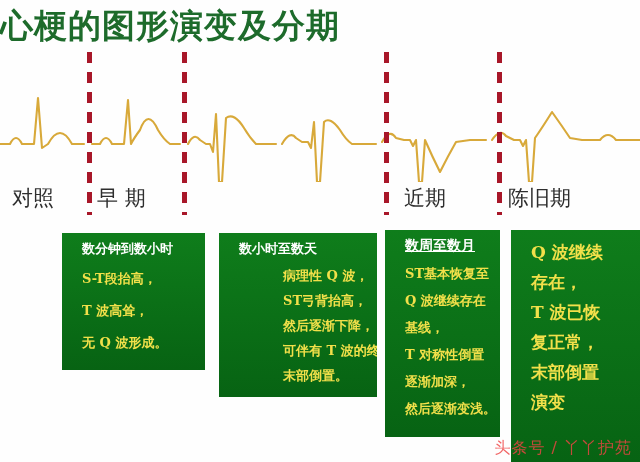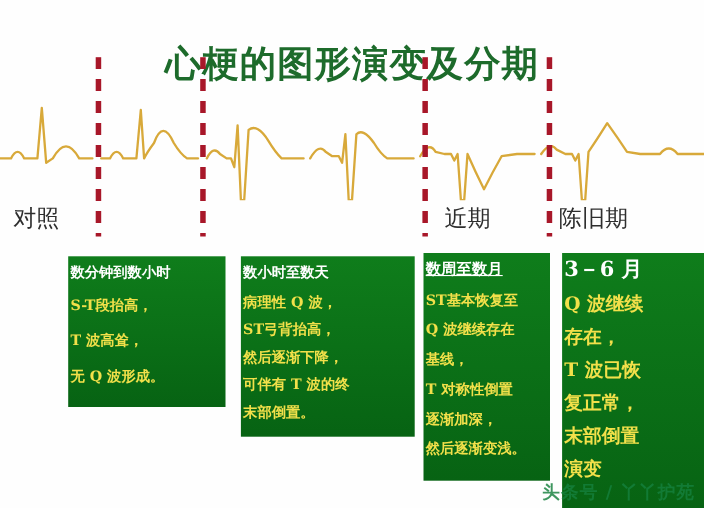--- a/index.html
+++ b/index.html
@@ -21,29 +21,28 @@
     background: #fefefe;
     overflow: hidden;
   }
 
   
   .title {
     position: absolute;
     left: 0;
     top: 4px;
     width: 640px;
-    text-align: center;
+    text-align: left;
     font-family: "DejaVu Serif", "Liberation Serif", serif;
     font-size: 33px;
     font-weight: 700;
     letter-spacing: 1px;
     color: #1d6b2b;
     line-height: 44px;
     white-space: nowrap;
-    margin-top: 32px;
   }
 
   
   .ecg-area {
     position: absolute;
     left: 0;
     top: 52px;
     width: 640px;
     height: 130px;
   }
@@ -79,63 +78,62 @@
     white-space: nowrap;
     line-height: 26px;
   }
 
   
   .info-box {
     position: absolute;
     background: #0b7a18;
     background: linear-gradient(180deg, #0f7d1b 0%, #076313 100%);
     box-sizing: border-box;
-    padding: 7px 8px 6px 2px;
+    padding: 7px 8px 6px 20px;
     overflow: hidden;
   }
   .box-header {
     color: #ffffff;
     font-family: "DejaVu Serif", "Liberation Serif", serif;
     font-size: 13px;
     font-weight: 700;
     line-height: 17px;
     margin-bottom: 6px;
     white-space: nowrap;
   }
   .box-line {
     color: #f2e04a;
     font-family: "DejaVu Serif", "Liberation Serif", serif;
     font-size: 13px;
     font-weight: 700;
     line-height: 23px;
     white-space: nowrap;
   }
   .box-1 .box-line { line-height: 32px; font-size: 13px; }
-  .box-2 .box-line { line-height: 25px; }
+  .box-2 .box-line { line-height: 25px; margin-left: 44px; }
   .box-3 .box-header { font-size: 14px; text-decoration: underline; }
   .box-3 .box-line { line-height: 27px; }
   .box-4 .box-header {
     font-size: 19px;
     font-family: "DejaVu Serif", "Liberation Serif", serif;
     margin-bottom: 8px;
   }
   .box-4 .box-line { line-height: 30px; font-size: 17px; }
 
   
   .watermark {
     position: absolute;
     right: 8px;
     bottom: 3px;
     font-family: "DejaVu Sans", "Liberation Sans", sans-serif;
     font-size: 16px;
-    color: #15803d;
+    color: #ef4444;
     opacity: 0.82;
     white-space: nowrap;
     letter-spacing: 1px;
-    font-weight: bold;
   }
 </style>
 </head>
 <body>
 
 <div id="root">
 
   <div class="title">心梗的图形演变及分期</div>
 
   <div class="ecg-area">
@@ -163,20 +161,21 @@
       </g>
     </svg>
   </div>
 
   <div class="divider" style="left:87px;"></div>
   <div class="divider" style="left:182px;"></div>
   <div class="divider" style="left:384px;"></div>
   <div class="divider" style="left:497px;"></div>
 
   <div class="stage-label" style="left:0px;padding-left:12px;">对照</div>
+  <div class="stage-label" style="left:97px;">早 期</div>
   <div class="stage-label" style="left:404px;">近期</div>
   <div class="stage-label" style="left:508px;">陈旧期</div>
 
   <div class="info-box box-1" style="left:62px; top:233px; width:143px; height:137px;">
     <div class="box-header">数分钟到数小时</div>
     <div class="box-line">S-T段抬高，</div>
     <div class="box-line">T 波高耸，</div>
     <div class="box-line">无 Q 波形成。</div>
   </div>
 
@@ -193,21 +192,20 @@
     <div class="box-header">数周至数月</div>
     <div class="box-line">ST基本恢复至</div>
     <div class="box-line">Q 波继续存在</div>
     <div class="box-line">基线，</div>
     <div class="box-line">T 对称性倒置</div>
     <div class="box-line">逐渐加深，</div>
     <div class="box-line">然后逐渐变浅。</div>
   </div>
 
   <div class="info-box box-4" style="left:511px; top:230px; width:129px; height:232px;">
-    <div class="box-header">3－6 月</div>
     <div class="box-line">Q 波继续</div>
     <div class="box-line">存在，</div>
     <div class="box-line">T 波已恢</div>
     <div class="box-line">复正常，</div>
     <div class="box-line">末部倒置</div>
     <div class="box-line">演变</div>
   </div>
 
   <div class="watermark">头条号 / 丫丫护苑</div>
 

